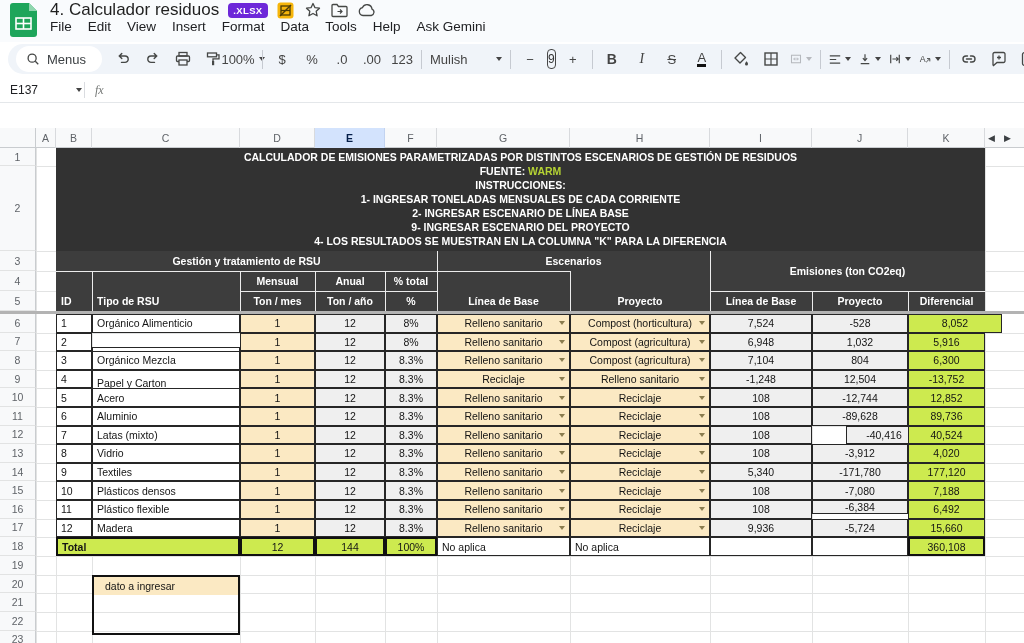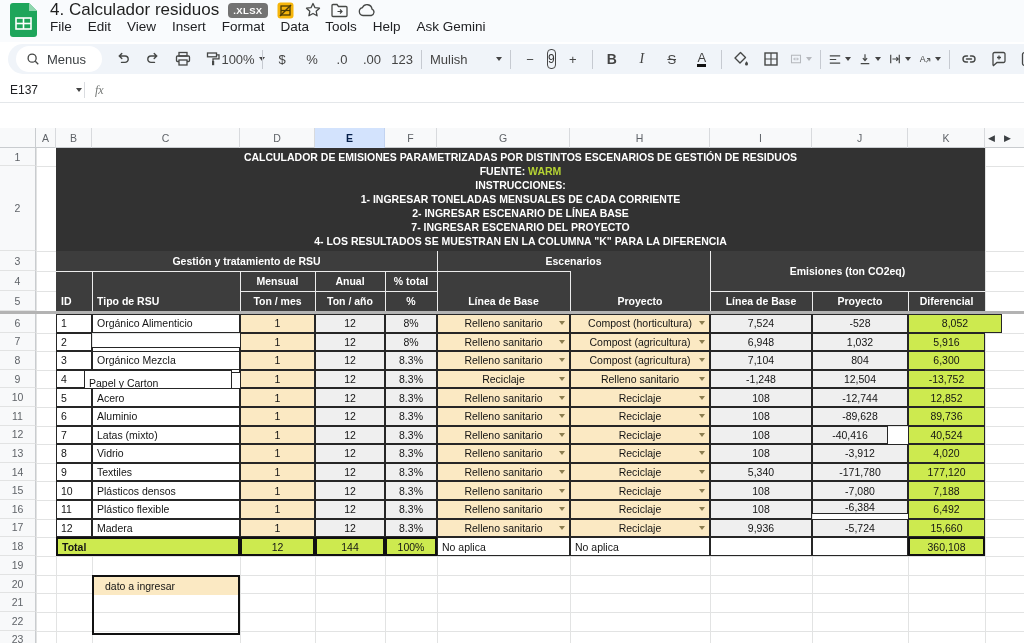--- a/index.html
+++ b/index.html
@@ -4,21 +4,21 @@
 <style>
   html,body{margin:0;padding:0;}
   body{font-family:"Liberation Sans",sans-serif;background:#fff;}
   #app{position:relative;width:1024px;height:643px;overflow:hidden;background:#fff;}
 
   
   #titlebar{position:absolute;left:0;top:0;width:1024px;height:42px;background:#f9fbfd;}
   #logo{position:absolute;left:10px;top:3px;width:27px;height:34px;}
   #title-row{position:absolute;left:50px;top:0;height:20px;display:flex;align-items:center;gap:9px;}
   #doc-title{font-size:17px;color:#1f1f1f;white-space:nowrap;}
-  #xlsx-badge{background:#737373;color:#fff;font-size:9.5px;font-weight:700;padding:2px 5px;border-radius:4px;letter-spacing:.4px;}
+  #xlsx-badge{background:#6d28d9;color:#fff;font-size:9.5px;font-weight:700;padding:2px 5px;border-radius:4px;letter-spacing:.4px;}
   .tb-ic{width:18px;height:18px;display:flex;align-items:center;justify-content:center;}
   #menubar{position:absolute;left:42px;top:15px;height:22px;display:flex;align-items:center;}
   .menu-item{font-size:13.5px;color:#202124;padding:2px 8px;border-radius:4px;white-space:nowrap;}
 
   
   #toolbar{position:absolute;left:8px;top:44px;width:1016px;height:30px;background:#f0f4f9;border-radius:18px 0 0 18px;display:flex;align-items:center;padding:0 4px;box-sizing:border-box;overflow:hidden;}
   .tb-btn{height:26px;min-width:22px;display:flex;align-items:center;justify-content:center;border-radius:4px;font-size:13px;color:#444;padding:0 4px;white-space:nowrap;}
   .sep{width:1px;height:19px;background:#c6cad1;margin:0 4px;flex:none;}
   .caret{width:0;height:0;border-left:3.5px solid transparent;border-right:3.5px solid transparent;border-top:4px solid #444;margin-left:4px;}
   #menus-pill{background:#fff;border-radius:14px;height:26px;display:flex;align-items:center;gap:7px;padding:0 16px 0 10px;font-size:13px;color:#3c4043;margin:0 6px 0 4px;}
@@ -345,21 +345,21 @@
         <div class="rowhead" style="top: 612px; height: 18.6px;">22</div>
         <div class="rowhead" style="top: 630.6px; height: 18.6px;">23</div>
       </div>
     <div id="table-layer">
         <div id="titleblock" style="position: absolute; left: 56px; top: 148px; width: 929px; height: 103px;">
           <div class="tl">CALCULADOR DE EMISIONES PARAMETRIZADAS POR DISTINTOS ESCENARIOS DE GESTIÓN DE RESIDUOS</div>
           <div class="tl"><span>FUENTE:</span>&nbsp;<span class="warm">WARM</span></div>
           <div class="tl">INSTRUCCIONES:</div>
           <div class="tl">1- INGRESAR TONELADAS MENSUALES DE CADA CORRIENTE</div>
           <div class="tl">2- INGRESAR ESCENARIO DE LÍNEA BASE</div>
-          <div class="tl">7- INGRESAR ESCENARIO DEL PROYECTO</div>
+          <div class="tl">9- INGRESAR ESCENARIO DEL PROYECTO</div>
           <div class="tl">4- LOS RESULTADOS SE MUESTRAN EN LA COLUMNA "K" PARA LA DIFERENCIA</div>
         </div>
         <div class="dark-rect2" style="position: absolute; left: 56px; top: 251px; width: 929px; height: 60px;"></div>
         <div class="wline" style="position: absolute; left: 92px; top: 271px; width: 1px; height: 40px;"></div>
         <div class="wline" style="position: absolute; left: 240px; top: 271px; width: 1px; height: 40px;"></div>
         <div class="wline" style="position: absolute; left: 315px; top: 271px; width: 1px; height: 40px;"></div>
         <div class="wline" style="position: absolute; left: 385px; top: 271px; width: 1px; height: 40px;"></div>
         <div class="wline" style="position: absolute; left: 437px; top: 251px; width: 1px; height: 60px;"></div>
         <div class="wline" style="position: absolute; left: 570px; top: 271px; width: 1px; height: 40px;"></div>
         <div class="wline" style="position: absolute; left: 710px; top: 251px; width: 1px; height: 60px;"></div>
@@ -426,21 +426,21 @@
           <span class="arr"></span>
         </div>
         <div class="cell bg-tan drop" style="position: absolute; left: 570px; top: 351.2px; width: 140px; height: 18.6px;">
           <span>Compost (agricultura)</span>
           <span class="arr"></span>
         </div>
         <div class="cell bg-gray" style="position: absolute; left: 710px; top: 351.2px; width: 102px; height: 18.6px;">7,104</div>
         <div class="cell bg-gray" style="position: absolute; left: 812px; top: 351.2px; width: 96px; height: 18.6px;">804</div>
         <div class="cell bg-green" style="position: absolute; left: 908px; top: 351.2px; width: 77px; height: 18.6px;">6,300</div>
         <div class="cell cl" style="position: absolute; left: 56px; top: 369.8px; width: 36px; height: 18.6px;">4</div>
-        <div class="cell cl" style="position: absolute; left: 84px; top: 369.8px; width: 148px; height: 26px;">Papel y Carton</div>
+        <div class="cell cl" style="position: absolute; left: 92px; top: 369.8px; width: 148px; height: 26px;">Papel y Carton</div>
         <div class="cell bg-tan" style="position: absolute; left: 240px; top: 369.8px; width: 75px; height: 18.6px;">1</div>
         <div class="cell bg-gray" style="position: absolute; left: 315px; top: 369.8px; width: 70px; height: 18.6px;">12</div>
         <div class="cell bg-gray" style="position: absolute; left: 385px; top: 369.8px; width: 52px; height: 18.6px;">8.3%</div>
         <div class="cell bg-tan drop" style="position: absolute; left: 437px; top: 369.8px; width: 133px; height: 18.6px;">
           <span>Reciclaje</span>
           <span class="arr"></span>
         </div>
         <div class="cell bg-tan drop" style="position: absolute; left: 570px; top: 369.8px; width: 140px; height: 18.6px;">
           <span>Relleno sanitario</span>
           <span class="arr"></span>
@@ -487,21 +487,21 @@
         <div class="cell bg-gray" style="position: absolute; left: 385px; top: 425.6px; width: 52px; height: 18.6px;">8.3%</div>
         <div class="cell bg-tan drop" style="position: absolute; left: 437px; top: 425.6px; width: 133px; height: 18.6px;">
           <span>Relleno sanitario</span>
           <span class="arr"></span>
         </div>
         <div class="cell bg-tan drop" style="position: absolute; left: 570px; top: 425.6px; width: 140px; height: 18.6px;">
           <span>Reciclaje</span>
           <span class="arr"></span>
         </div>
         <div class="cell bg-gray" style="position: absolute; left: 710px; top: 425.6px; width: 102px; height: 18.6px;">108</div>
-        <div class="cell bg-gray" style="position: absolute; left: 812px; top: 425.6px; width: 76px; height: 18.6px;">-40,416</div>
+        <div class="cell bg-gray" style="position: absolute; left: 846px; top: 425.6px; width: 76px; height: 18.6px;">-40,416</div>
         <div class="cell bg-green" style="position: absolute; left: 908px; top: 425.6px; width: 77px; height: 18.6px;">40,524</div>
         <div class="cell cl" style="position: absolute; left: 56px; top: 444.2px; width: 36px; height: 18.6px;">8</div>
         <div class="cell cl" style="position: absolute; left: 92px; top: 444.2px; width: 148px; height: 18.6px;">Vidrio</div>
         <div class="cell bg-tan" style="position: absolute; left: 240px; top: 444.2px; width: 75px; height: 18.6px;">1</div>
         <div class="cell bg-gray" style="position: absolute; left: 315px; top: 444.2px; width: 70px; height: 18.6px;">12</div>
         <div class="cell bg-gray" style="position: absolute; left: 385px; top: 444.2px; width: 52px; height: 18.6px;">8.3%</div>
         <div class="cell bg-tan drop" style="position: absolute; left: 437px; top: 444.2px; width: 133px; height: 18.6px;">
           <span>Relleno sanitario</span>
           <span class="arr"></span>
         </div>

